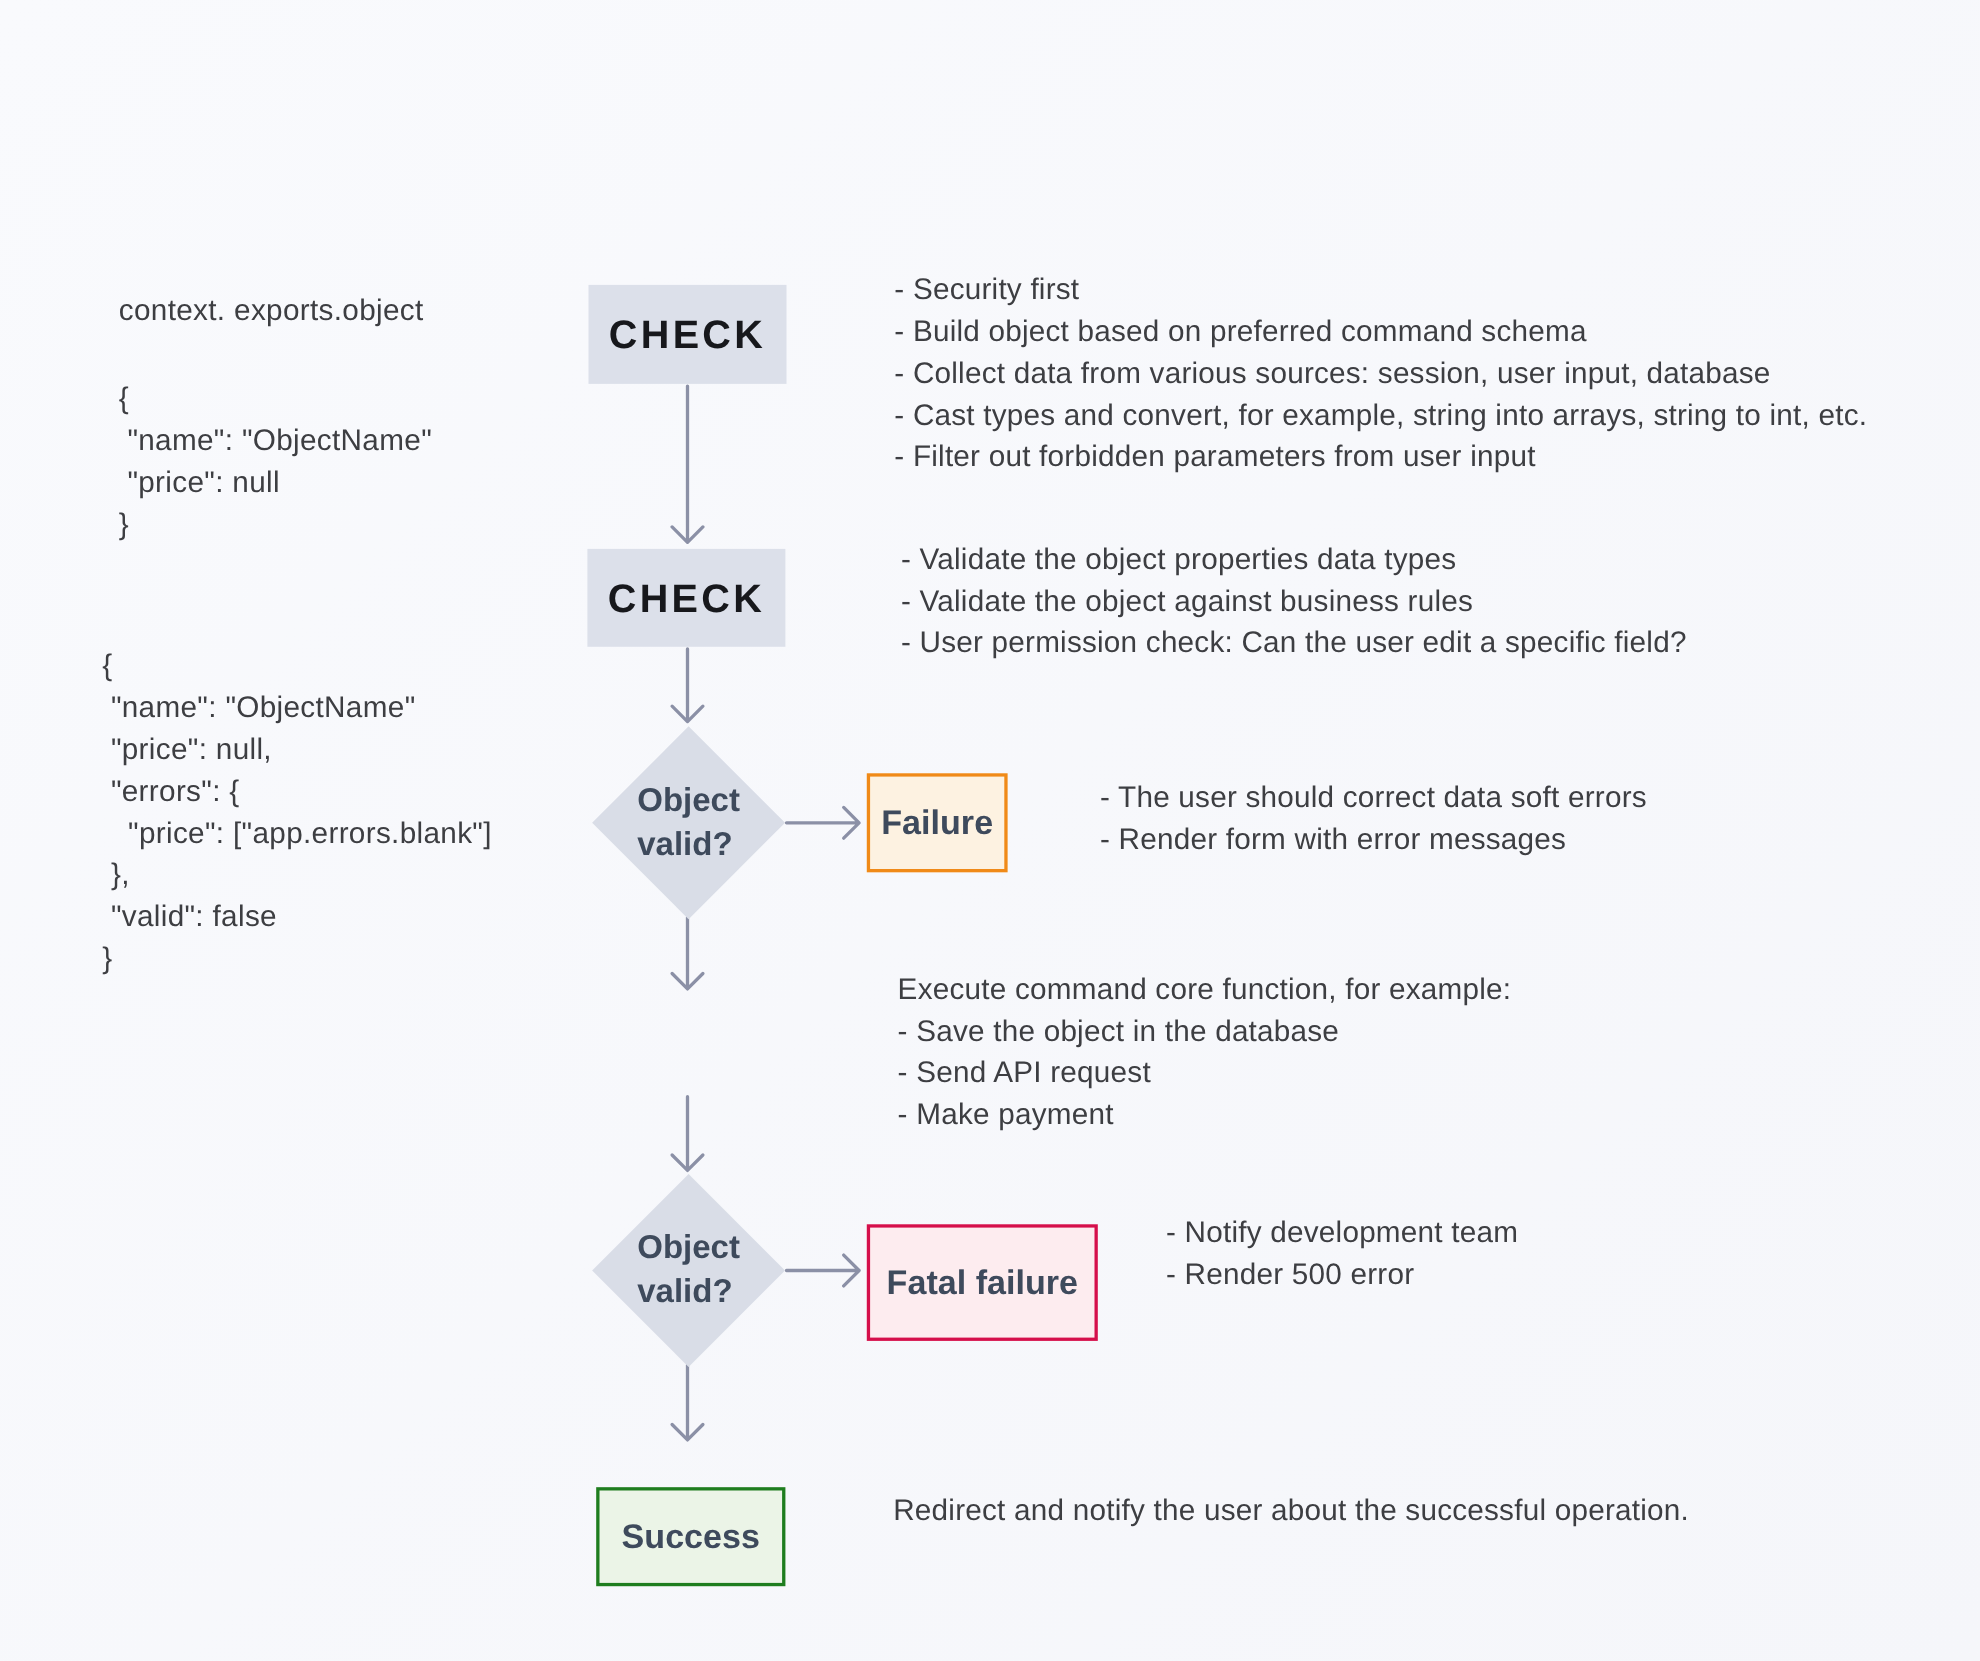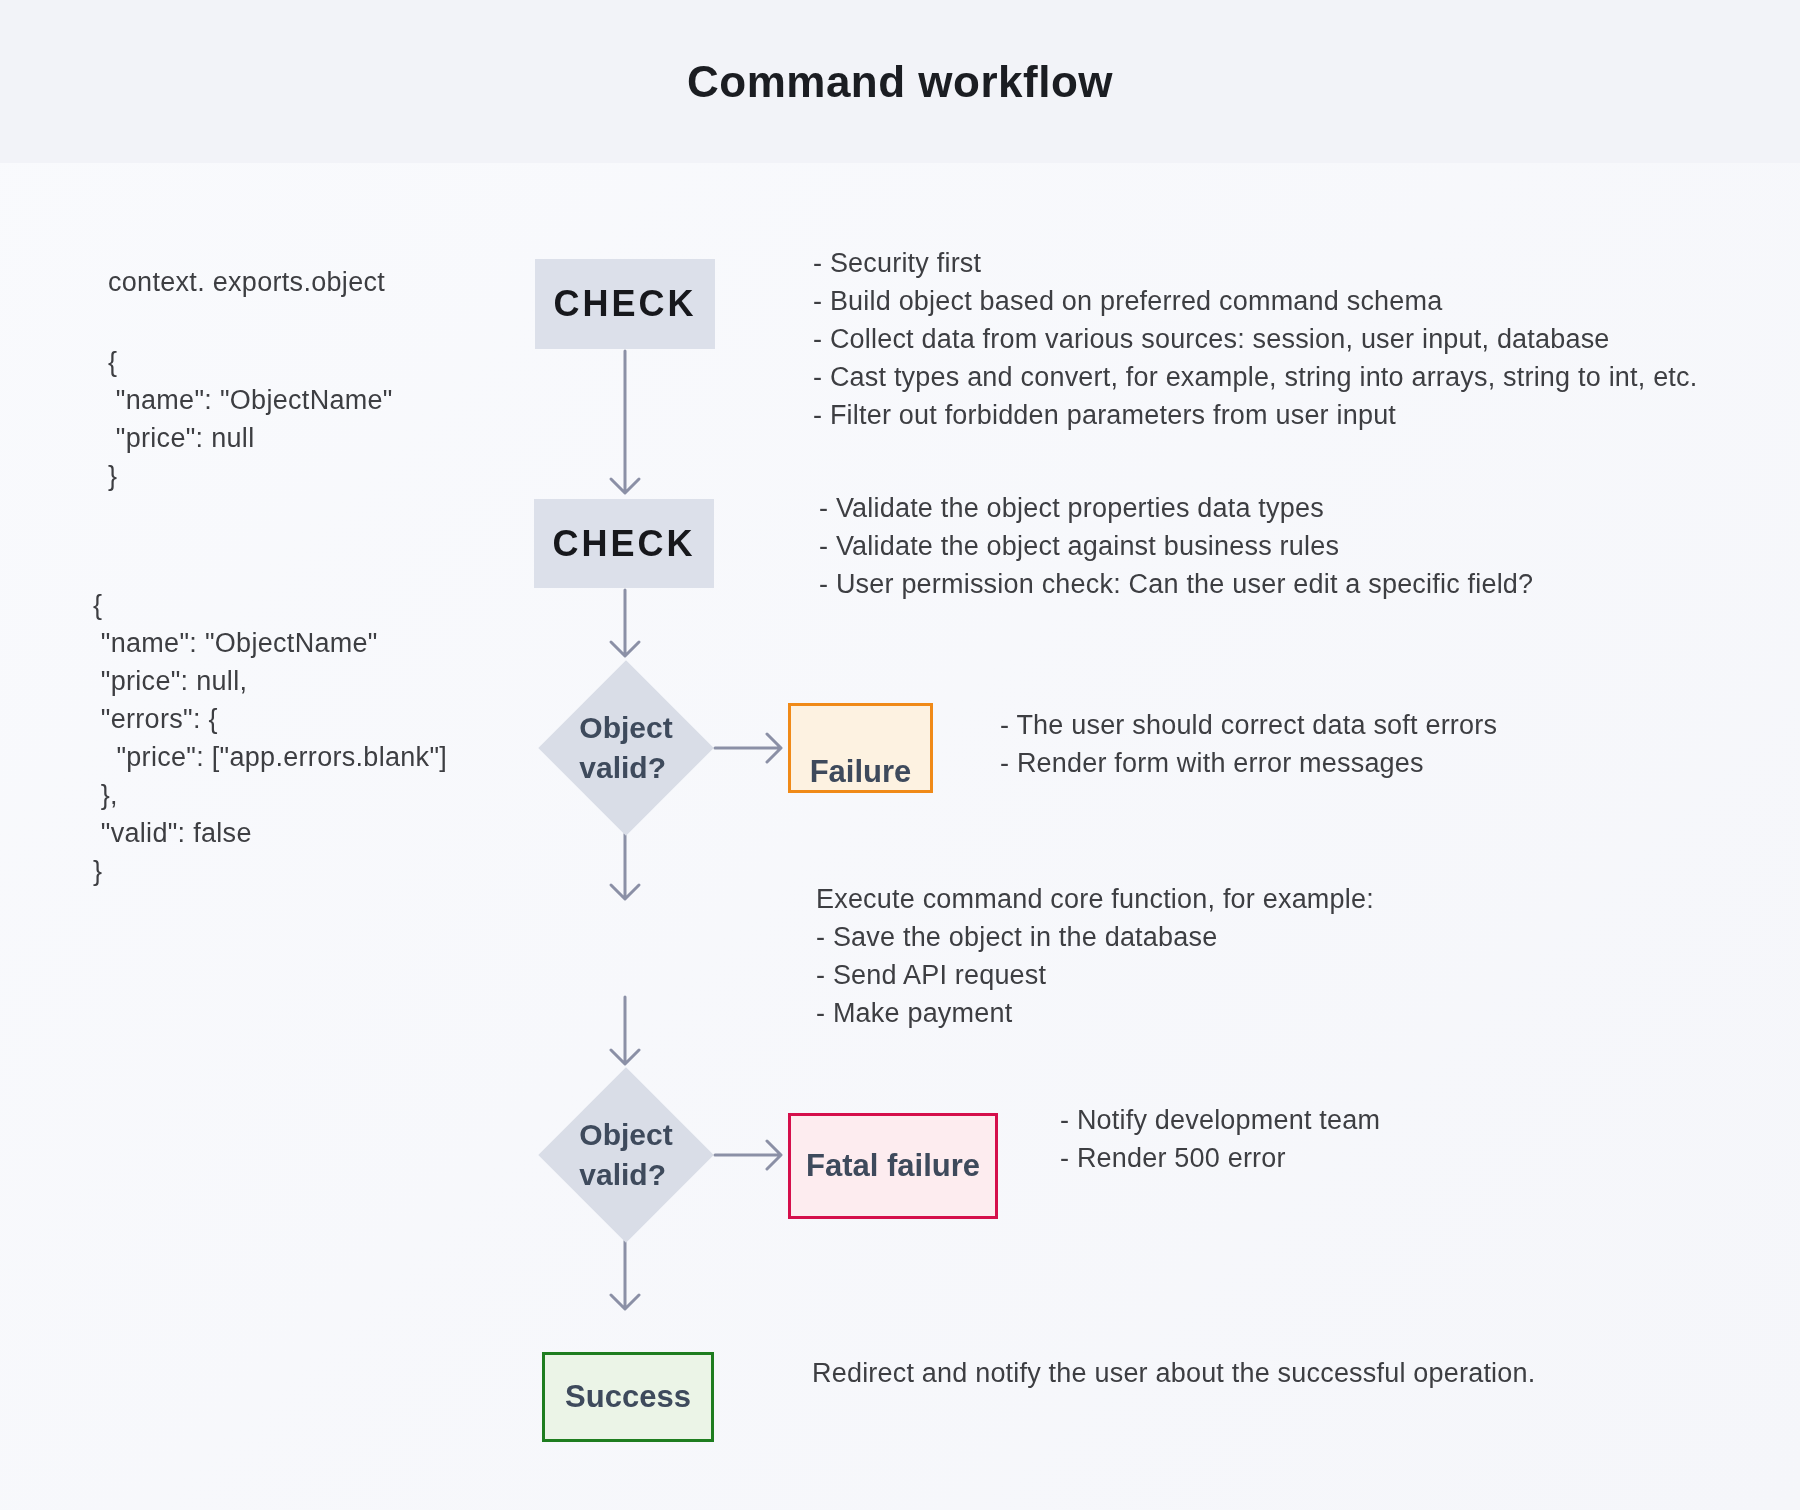--- a/index.html
+++ b/index.html
@@ -43,22 +43,22 @@
     white-space:pre-line;
   }
   #diamond-valid-1 { left:539px; top:661px; }
   #diamond-valid-2 { left:539px; top:1068px; }
 
   .outcome {
     position:absolute; display:flex; align-items:center; justify-content:center;
     font-size:31px; font-weight:600; color:#3e4a5c;
     border:3px solid; box-sizing:border-box;
   }
-  #outcome-failure { left:788px; top:703px;  width:145px; height:90px;
-    background:#fdf2e1; border-color:#f08a18;align-items:flex-end; }
+  #outcome-failure { left:788px; top:703px;  width:128px; height:90px;
+    background:#fdf2e1; border-color:#f08a18; }
   #outcome-fatal   { left:788px; top:1113px; width:210px; height:106px;
     background:#fdecef; border-color:#d50f4b; }
   #outcome-success { left:542px; top:1316px; width:172px; height:90px;
     background:#ebf4e7; border-color:#1e7d1f;margin-top:36px; }
 
   .note {
     position:absolute; font-size:27px; line-height:38px; color:#3d3e42;
     font-weight:300; letter-spacing:0.2px;
   }
   #note-build   { left:813px;  top:244px; }
@@ -68,23 +68,20 @@
   #note-fatal   { left:1060px; top:1101px; }
   #note-success { left:812px;  top:1354px; }
 
   .arrows { position:absolute; left:0; top:0; pointer-events:none; }
 </style>
 </head>
 <body>
 
 <div class="page">
 
-  <div class="header">
-    <div class="title">Command workflow</div>
-  </div>
 
   <div class="code" id="code-context">context. exports.object</div>
   <div class="code" id="code-json1">{
  "name": "ObjectName"
  "price": null
 }</div>
   <div class="code" id="code-json2">{
  "name": "ObjectName"
  "price": null,
  "errors": {

